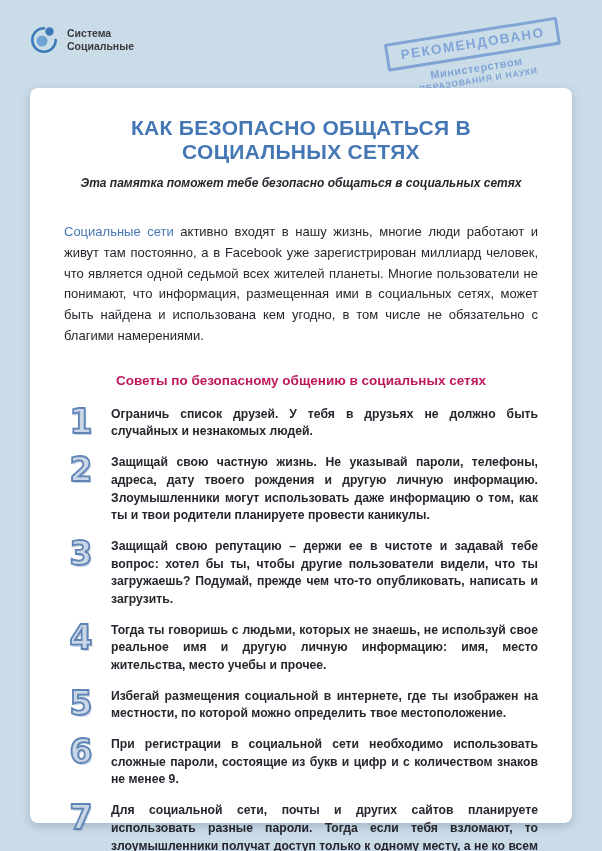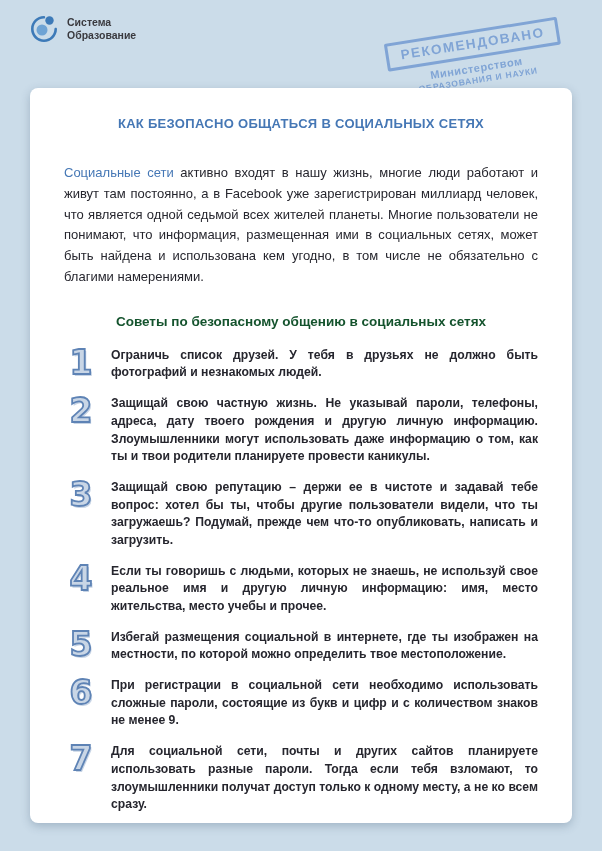--- a/index.html
+++ b/index.html
@@ -6,21 +6,21 @@
   body {
     width: 602px; height: 851px;
     background: #cbdce9;
     font-family: "Liberation Sans", sans-serif;
     -webkit-font-smoothing: antialiased;
   }
   .page { position: relative; width: 602px; height: 851px; overflow: hidden; }
 
   
   .header-logo {
-    position: absolute; top: 13px; left: 28px;
+    position: absolute; top: 24px; left: 28px;
     display: flex; align-items: center; gap: 7px;
   }
   .logo-icon { width: 32px; height: 32px; display: block; }
   .logo-text { font-size: 10.5px; font-weight: 700; color: #3a3a3f; line-height: 1.2; }
 
   
   .stamp {
     position: absolute; top: 30px; right: 40px;
     transform: rotate(-9deg);
     color: #7aa0d4; text-align: center; opacity: 0.92;
@@ -35,37 +35,37 @@
 
   
   .card {
     position: absolute; left: 30px; right: 30px; top: 88px; bottom: 28px;
     background: #ffffff; border-radius: 8px;
     box-shadow: 0 3px 10px rgba(50, 75, 105, .28);
     padding: 28px 34px; box-sizing: border-box;
   }
 
   .title {
-    color: #4577b5; font-size: 13px; font-weight: 700;
+    color: #4577b5; font-size: 21px; font-weight: 700;
     text-align: center; letter-spacing: .3px; margin: 0;
   }
   .subtitle {
     margin: 12px 0 0; font-style: italic; font-weight: 700;
     font-size: 12px; text-align: center; color: #26262e;
   }
 
   .intro {
     margin: 32px 0 0; font-size: 13px; font-weight: 400;
     line-height: 1.6; text-align: justify; color: #26262e;
   }
   .intro .lead { color: #4577b5; }
 
   .tips-heading {
     margin: 26px 0 0; text-align: center;
-    color: #14532d; font-weight: 700; font-size: 13.5px;
+    color: #be185d; font-weight: 700; font-size: 13.5px;
   }
 
   .tips { margin-top: 18px; display: flex; flex-direction: column; gap: 13px; }
   .tip { display: flex; gap: 13px; align-items: flex-start; }
   .tip-num {
     flex: 0 0 34px; text-align: center;
     font-family: "DejaVu Sans", sans-serif;
     font-size: 33px; line-height: .95; font-weight: 700;
     color: #c9d6e6;
     -webkit-text-stroke: 1.8px #5e83b5;
@@ -84,56 +84,57 @@
   <div class="header-logo">
     <span>
       <svg class="logo-icon" viewBox="0 0 32 32" aria-hidden="true">
         <path fill="#3d7ab8" d="M16 3C8.8 3 3 8.8 3 16s5.8 13 13 13 13-5.8 13-13c0-1.6-2.6-1.6-2.6 0 0 5.8-4.6 10.4-10.4 10.4S5.6 21.8 5.6 16 10.2 5.6 16 5.6c1.6 0 1.6-2.6 0-2.6z"></path>
         <circle cx="21.5" cy="7.5" r="4.2" fill="#3d7ab8"></circle>
         <circle cx="14" cy="17" r="5.5" fill="#6ea3d4"></circle>
       </svg>
     </span>
     <div class="logo-text">
       <div>Система</div>
-      <div>Образование</div>
+      <div>Социальные</div>
     </div>
   </div>
 
   <div class="stamp">
     <div class="stamp-box">РЕКОМЕНДОВАНО</div>
     <div class="stamp-line2">Министерством</div>
     <div class="stamp-line3">ОБРАЗОВАНИЯ И НАУКИ</div>
   </div>
 
   <div class="card">
 
     <h1 class="title">КАК БЕЗОПАСНО ОБЩАТЬСЯ В СОЦИАЛЬНЫХ СЕТЯХ</h1>
+    <p class="subtitle">Эта памятка поможет тебе безопасно общаться в социальных сетях</p>
 
     <p class="intro">
       <span class="lead">Социальные сети</span><span> активно входят в нашу жизнь, многие люди работают и живут там постоянно, а в Facebook уже зарегистрирован миллиард человек, что является одной седьмой всех жителей планеты. Многие пользователи не понимают, что информация, размещенная ими в социальных сетях, может быть найдена и использована кем угодно, в том числе не обязательно с благими намерениями.</span>
     </p>
 
     <h2 class="tips-heading">Советы по безопасному общению в социальных сетях</h2>
 
     <div class="tips">
       <div class="tip">
         <div class="tip-num">1</div>
-        <p class="tip-text">Ограничь список друзей. У тебя в друзьях не должно быть фотографий и незнакомых людей.</p>
+        <p class="tip-text">Ограничь список друзей. У тебя в друзьях не должно быть случайных и незнакомых людей.</p>
       </div>
       <div class="tip">
         <div class="tip-num">2</div>
         <p class="tip-text">Защищай свою частную жизнь. Не указывай пароли, телефоны, адреса, дату твоего рождения и другую личную информацию. Злоумышленники могут использовать даже информацию о том, как ты и твои родители планируете провести каникулы.</p>
       </div>
       <div class="tip">
         <div class="tip-num">3</div>
         <p class="tip-text">Защищай свою репутацию – держи ее в чистоте и задавай тебе вопрос: хотел бы ты, чтобы другие пользователи видели, что ты загружаешь? Подумай, прежде чем что-то опубликовать, написать и загрузить.</p>
       </div>
       <div class="tip">
         <div class="tip-num">4</div>
-        <p class="tip-text">Если ты говоришь с людьми, которых не знаешь, не используй свое реальное имя и другую личную информацию: имя, место жительства, место учебы и прочее.</p>
+        <p class="tip-text">Тогда ты говоришь с людьми, которых не знаешь, не используй свое реальное имя и другую личную информацию: имя, место жительства, место учебы и прочее.</p>
       </div>
       <div class="tip">
         <div class="tip-num">5</div>
         <p class="tip-text">Избегай размещения социальной в интернете, где ты изображен на местности, по которой можно определить твое местоположение.</p>
       </div>
       <div class="tip">
         <div class="tip-num">6</div>
         <p class="tip-text">При регистрации в социальной сети необходимо использовать сложные пароли, состоящие из букв и цифр и с количеством знаков не менее 9.</p>
       </div>
       <div class="tip">

